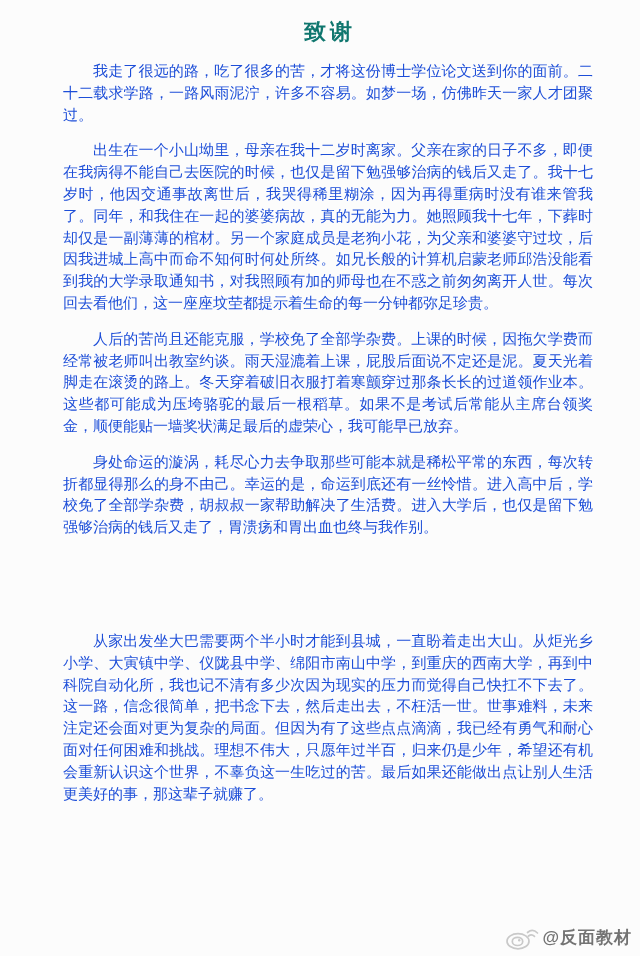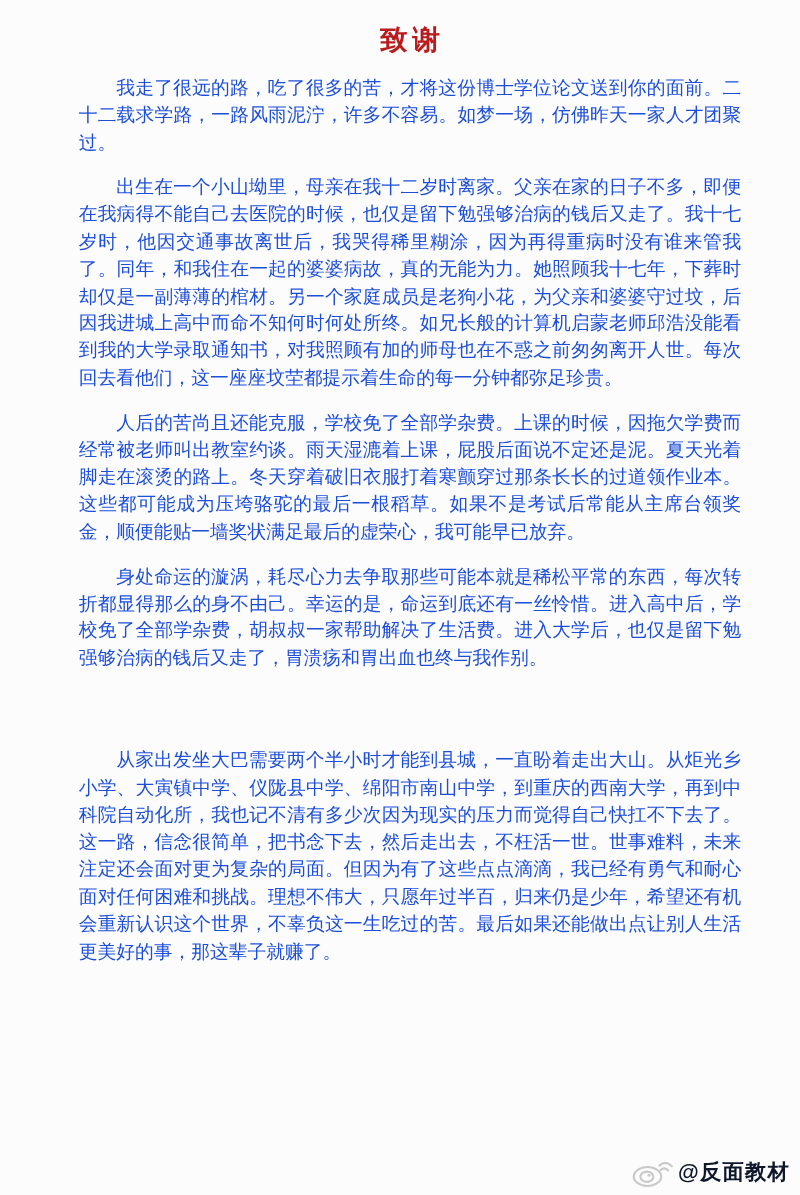--- a/index.html
+++ b/index.html
@@ -20,46 +20,46 @@
     height: 956px;
     padding: 17px 47px 0 63px;
     position: relative;
   }
   .title {
     font-family: "Liberation Sans", sans-serif;
     font-size: 22px;
     font-weight: 700;
     letter-spacing: 4px;
     text-align: center;
-    color: #b91c1c;
+    color: #0f766e;
     margin: 0 0 14px 0;
     text-indent: 4px; 
   }
   .para {
     font-size: 15px;
     line-height: 21.8px;
     color: #1d4ed8;
     text-align: justify;
     text-justify: inter-character;
     text-indent: 2em;
     margin: 0 0 14px 0;
     word-break: normal;
   }
   .block-gap {
-    margin-top: 60px;
+    margin-top: 92px;
     font-family: Liberation Serif, serif;
   }
   .watermark {
     position: absolute;
     right: 8px;
     bottom: 5px;
     display: flex;
     align-items: center;
     gap: 3px;
-    color: #0f172a;
+    color: #737373;
     font-family: "Liberation Sans", sans-serif;
     font-size: 17px;
     font-weight: 700;
     letter-spacing: 1px;
     user-select: none;
   }
   .watermark .wb-icon {
     display: inline-block;
     width: 34px;
     height: 28px;

